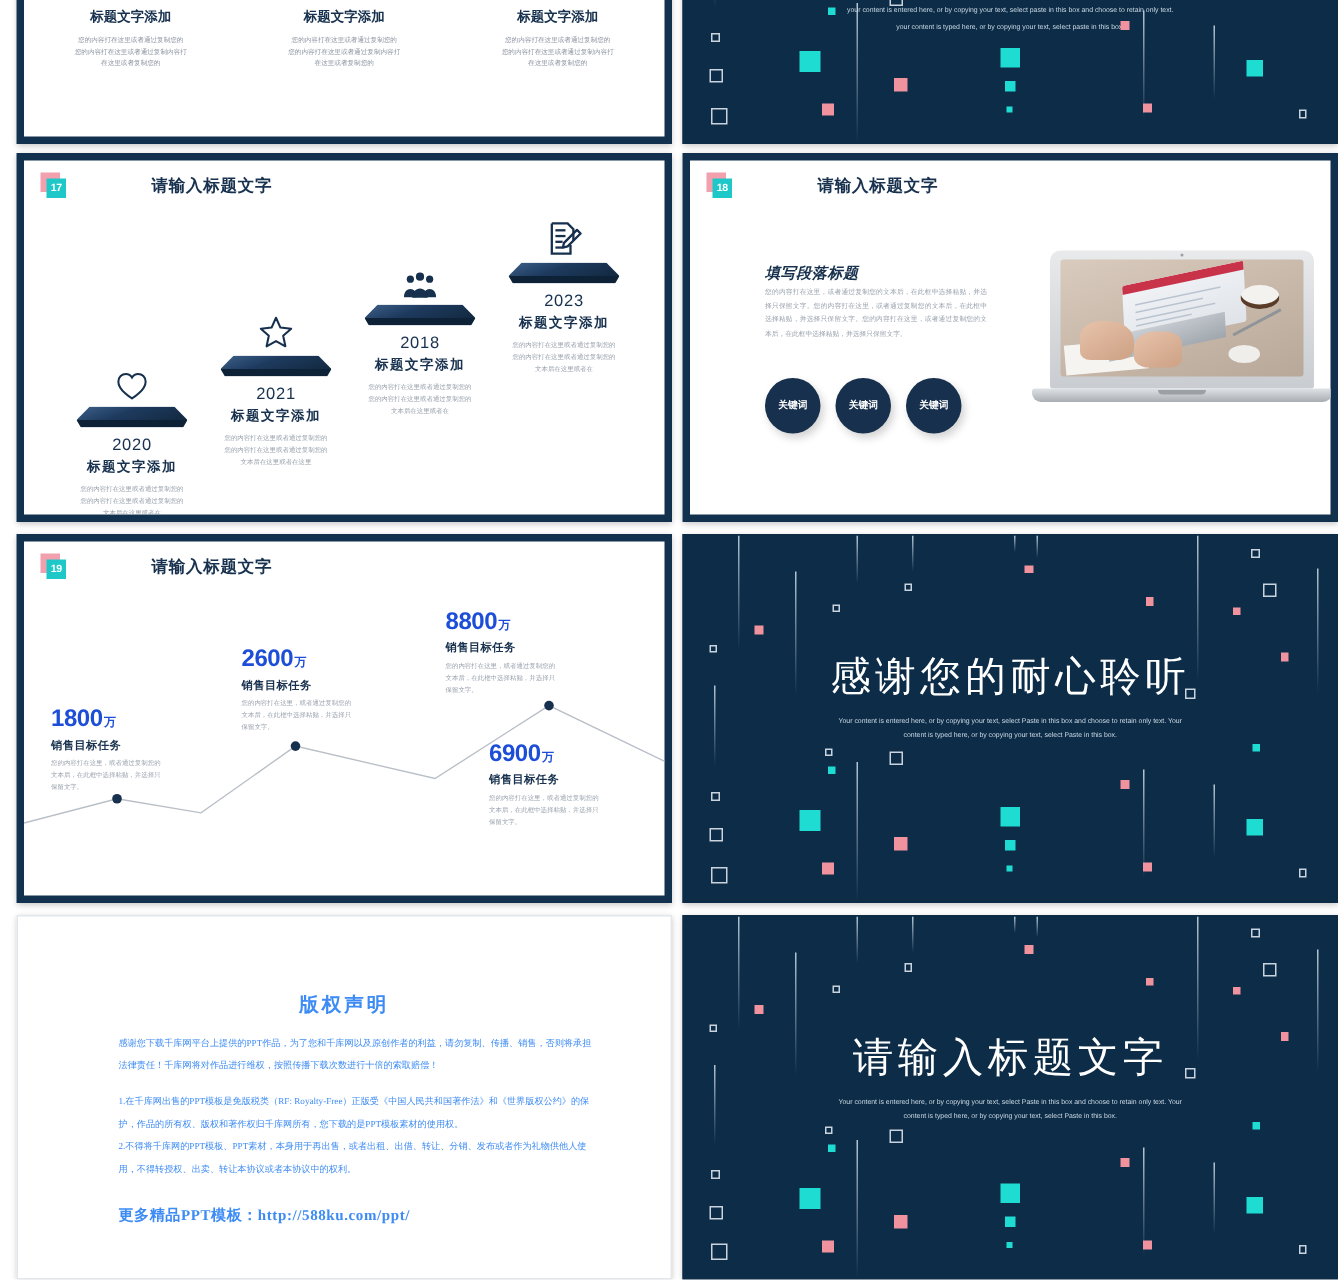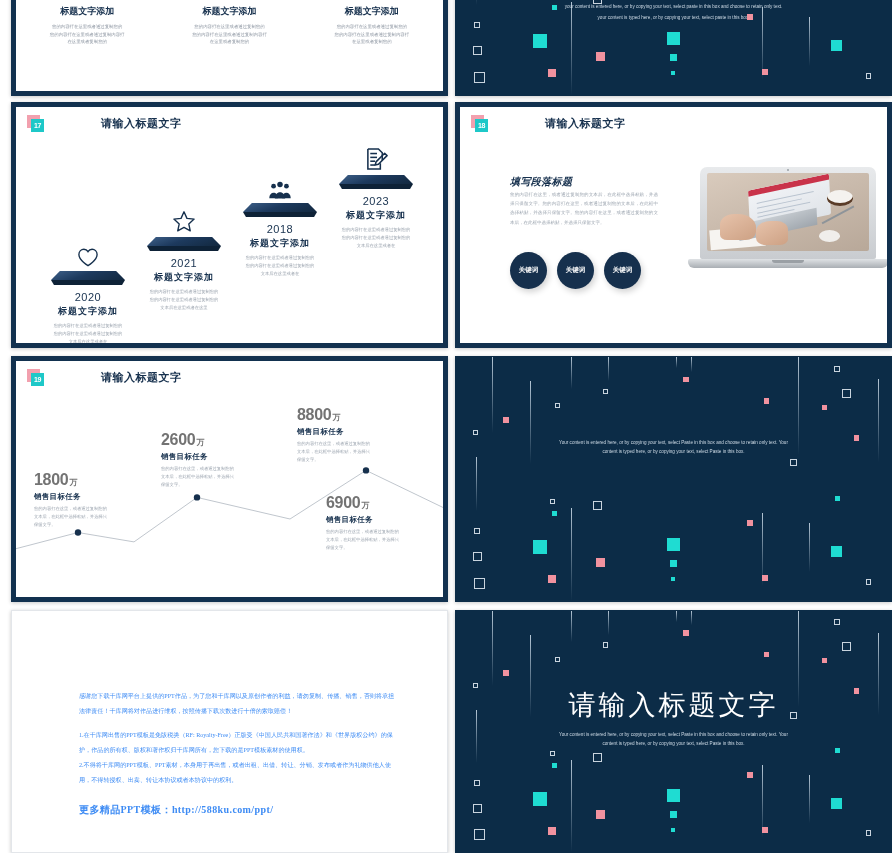--- a/index.html
+++ b/index.html
@@ -172,21 +172,21 @@
     background:#f6f4f1; transform: rotate(-5deg); }
 
   
   #slide19 { left: 11px; top: 356px; width: 437px; height: 246px; }
   .chart-area { position:absolute; left:0; top:0; width:100%; height:100%; }
   .chart-area svg { position:absolute; left:0; top:0; }
   .stat {
     position:absolute; width: 112px;
   }
   .stat .num {
-    font-size: 16px; font-weight: bold; color:#737373; letter-spacing:-.3px;
+    font-size: 16px; font-weight: bold; color:#1d4ed8; letter-spacing:-.3px;
     line-height: 1.1;
   }
   .stat .num span.unit { font-size: 8px; font-weight:bold; margin-left:1px; }
   .stat .sub {
     font-size: 7.5px; font-weight:bold; color:#17314e; margin-top:3px; letter-spacing:.3px;
   }
   .stat .desc {
     font-size: 4.3px; color:#9aa3ae; line-height: 1.95; margin-top: 3px;
   }
 
@@ -469,20 +469,21 @@
       <div class="sub">销售目标任务</div>
       <div class="desc" style="white-space:pre-line">您的内容打在这里，或者通过复制您的
 文本后，在此框中选择粘贴，并选择只
 保留文字。</div>
     </div>
   </div>
 
   <div class="slide slide-dark" id="slideThanks">
     <div class="dark-inner">
       <div class="center-block" style="top:74px;">
+        <div class="cn-title">感谢您的耐心聆听</div>
         <div class="dark-desc">Your content is entered here, or by copying your text, select Paste in this box and choose to retain only text. Your content is typed here, or by copying your text, select Paste in this box.</div>
       </div>
     <div class="vline" style="left: 8.2%; top: 0%; height: 31%;"></div>
         <div class="vline" style="left: 17%; top: 10%; height: 34%;"></div>
         <div class="vline" style="left: 26.5%; top: 0%; height: 13%;"></div>
         <div class="vline" style="left: 35%; top: 0%; height: 10%;"></div>
         <div class="vline" style="left: 54%; top: 0%; height: 6%;"></div>
         <div class="vline" style="left: 78.7%; top: 0%; height: 40%;"></div>
         <div class="vline" style="left: 97%; top: 9%; height: 34%;"></div>
         <div class="vline" style="left: 4.6%; top: 41%; height: 22%;"></div>
@@ -564,20 +565,21 @@
         <div class="sq fill-teal" style="left: 49.4%; top: 90%; width: 4px; height: 4px;"></div>
         <div class="sq fill-pink" style="left: 67%; top: 67%; width: 6px; height: 6px;"></div>
         <div class="sq fill-pink" style="left: 70.3%; top: 89.5%; width: 6px; height: 6px;"></div>
         <div class="sq fill-teal" style="left: 87.2%; top: 57%; width: 5px; height: 5px;"></div>
         <div class="sq fill-teal" style="left: 86.3%; top: 77.5%; width: 11px; height: 11px;"></div>
         <div class="sq out-white" style="left: 94.2%; top: 91%; width: 5.5px; height: 5.5px;"></div>
       </div>
   </div>
 
   <div class="slide" id="slideCopy">
+    <div class="c-title">版权声明</div>
     <div class="c-body">
       <p>感谢您下载千库网平台上提供的PPT作品，为了您和千库网以及原创作者的利益，请勿复制、传播、销售，否则将承担法律责任！千库网将对作品进行维权，按照传播下载次数进行十倍的索取赔偿！</p>
       <div class="c-gap"></div>
       <p>1.在千库网出售的PPT模板是免版税类（RF: Royalty-Free）正版受《中国人民共和国著作法》和《世界版权公约》的保护，作品的所有权、版权和著作权归千库网所有，您下载的是PPT模板素材的使用权。</p>
       <p>2.不得将千库网的PPT模板、PPT素材，本身用于再出售，或者出租、出借、转让、分销、发布或者作为礼物供他人使用，不得转授权、出卖、转让本协议或者本协议中的权利。</p>
     </div>
     <div class="c-link">
       <span>更多精品PPT模板：</span><span>http://588ku.com/ppt/</span>
     </div>
   </div>

